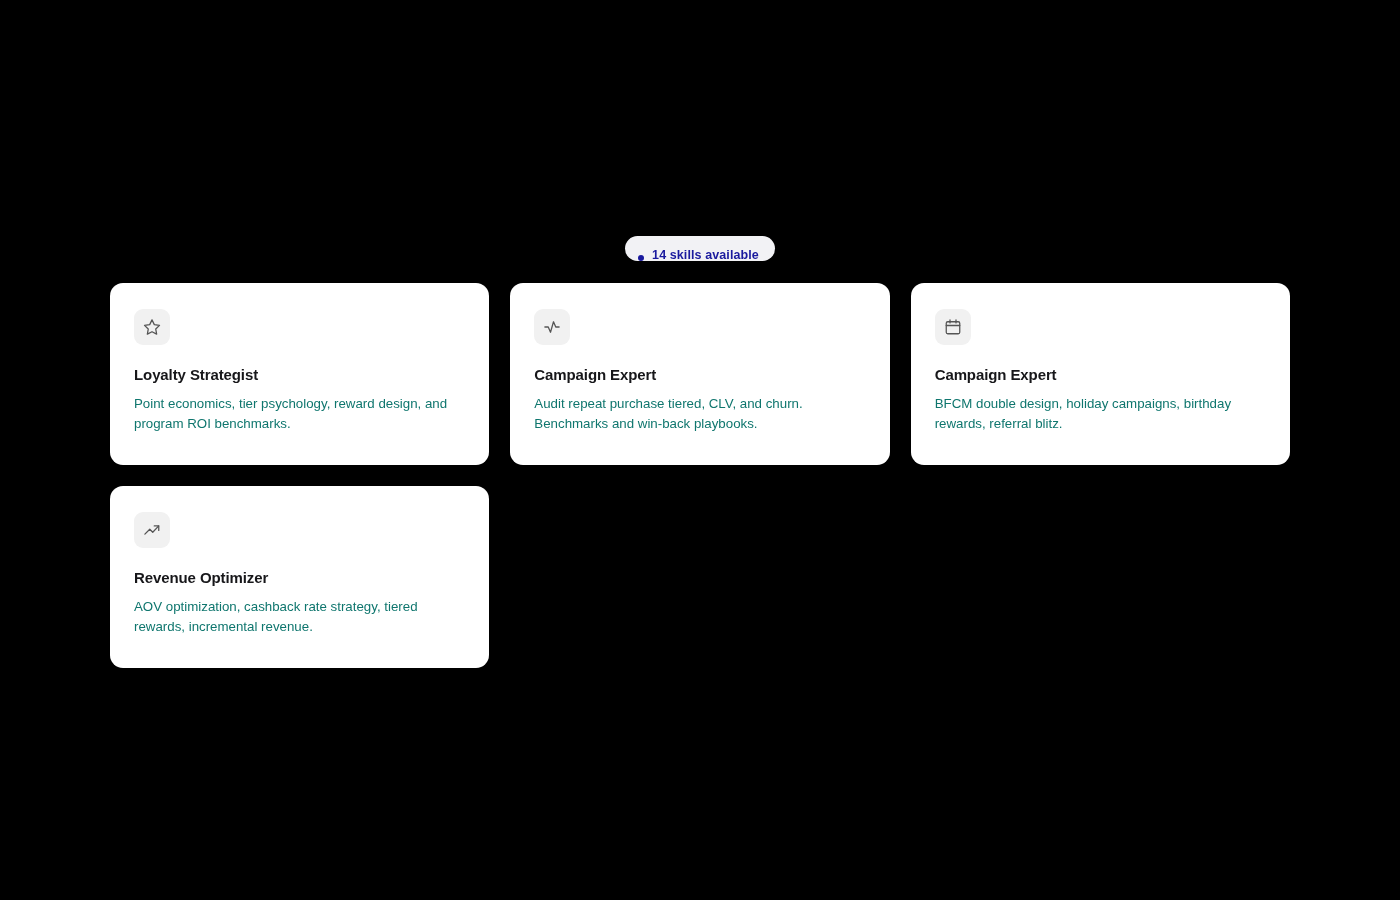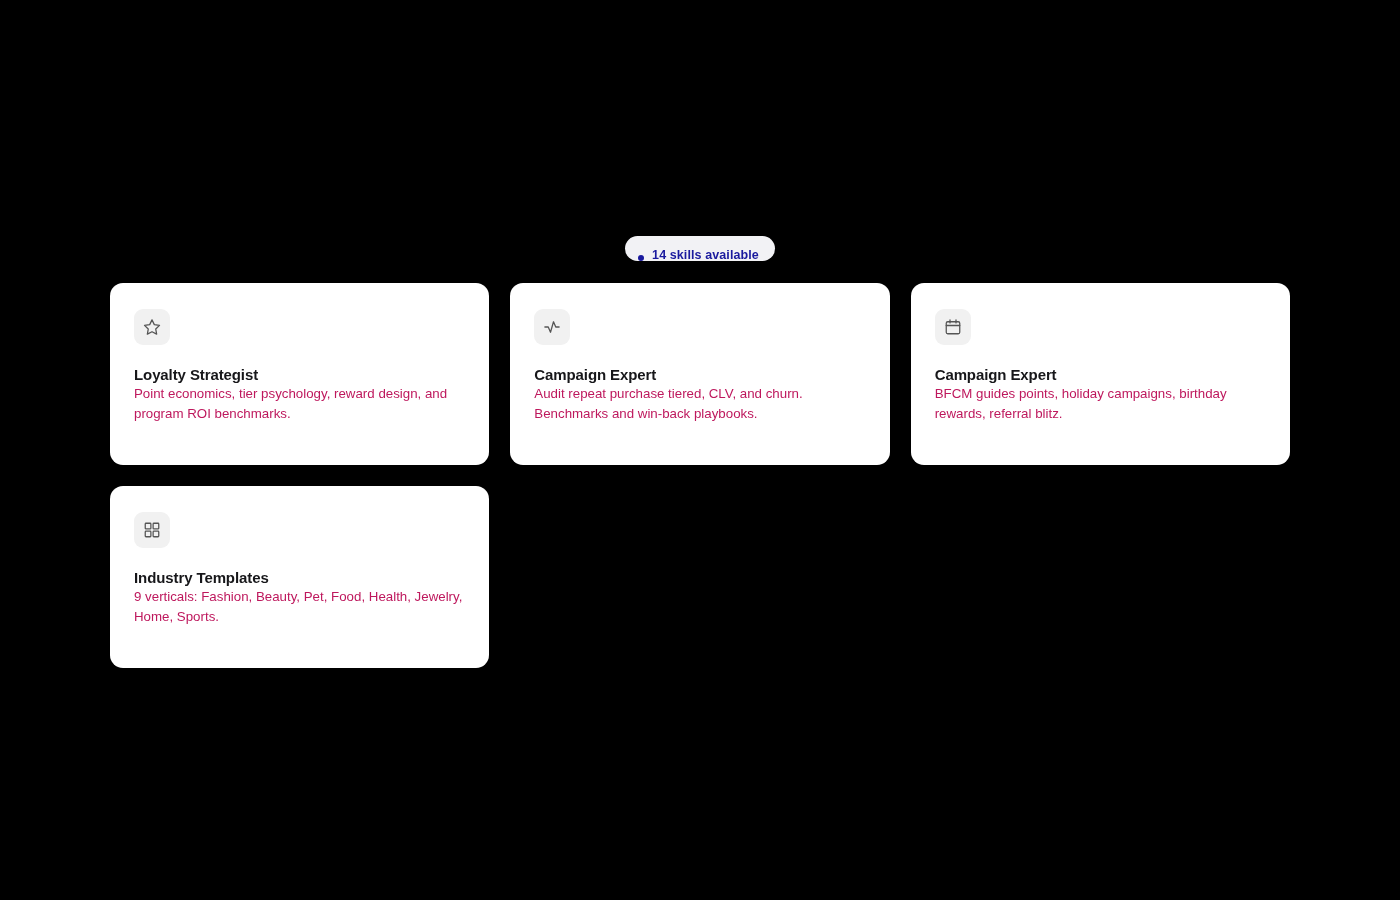--- a/index.html
+++ b/index.html
@@ -102,22 +102,23 @@
   .card-title {
     margin-top: 21px;
     font-size: 15px;
     font-weight: bold;
     color: #17171a;
     letter-spacing: -0.1px;
     line-height: 1.2;
   }
 
   .card-desc {
+    margin-top: 10px;
     font-size: 13.3px;
-    color: #be185d;
+    color: #0f766e;
     line-height: 20px;
     max-width: 330px;
   }
 </style>
 </head>
 <body>
 
 <div class="page">
 
   <div class="badge-row">
@@ -152,32 +153,30 @@
     <div class="card">
       <div class="icon-tile">
         <svg viewBox="0 0 24 24">
           <rect x="3" y="5" width="18" height="16" rx="2"></rect>
           <line x1="3" y1="10" x2="21" y2="10"></line>
           <line x1="8" y1="2.5" x2="8" y2="6.5"></line>
           <line x1="16" y1="2.5" x2="16" y2="6.5"></line>
         </svg>
       </div>
       <div class="card-title">Campaign Expert</div>
-      <div class="card-desc">BFCM guides points, holiday campaigns, birthday rewards, referral blitz.</div>
+      <div class="card-desc">BFCM double design, holiday campaigns, birthday rewards, referral blitz.</div>
     </div>
-
 
     <div class="card">
       <div class="icon-tile">
         <svg viewBox="0 0 24 24">
-          <rect x="3" y="3" width="7.5" height="7.5" rx="1"></rect>
-          <rect x="13.5" y="3" width="7.5" height="7.5" rx="1"></rect>
-          <rect x="3" y="13.5" width="7.5" height="7.5" rx="1"></rect>
-          <rect x="13.5" y="13.5" width="7.5" height="7.5" rx="1"></rect>
+          <polyline points="2.5 17.5 9 11 13 15 21 6.5"></polyline>
+          <polyline points="15 6.5 21 6.5 21 12.5"></polyline>
         </svg>
       </div>
-      <div class="card-title">Industry Templates</div>
-      <div class="card-desc">9 verticals: Fashion, Beauty, Pet, Food, Health, Jewelry, Home, Sports.</div>
+      <div class="card-title">Revenue Optimizer</div>
+      <div class="card-desc">AOV optimization, cashback rate strategy, tiered rewards, incremental revenue.</div>
     </div>
+
 
 
   </div>
 </div>
 
 </body></html>

